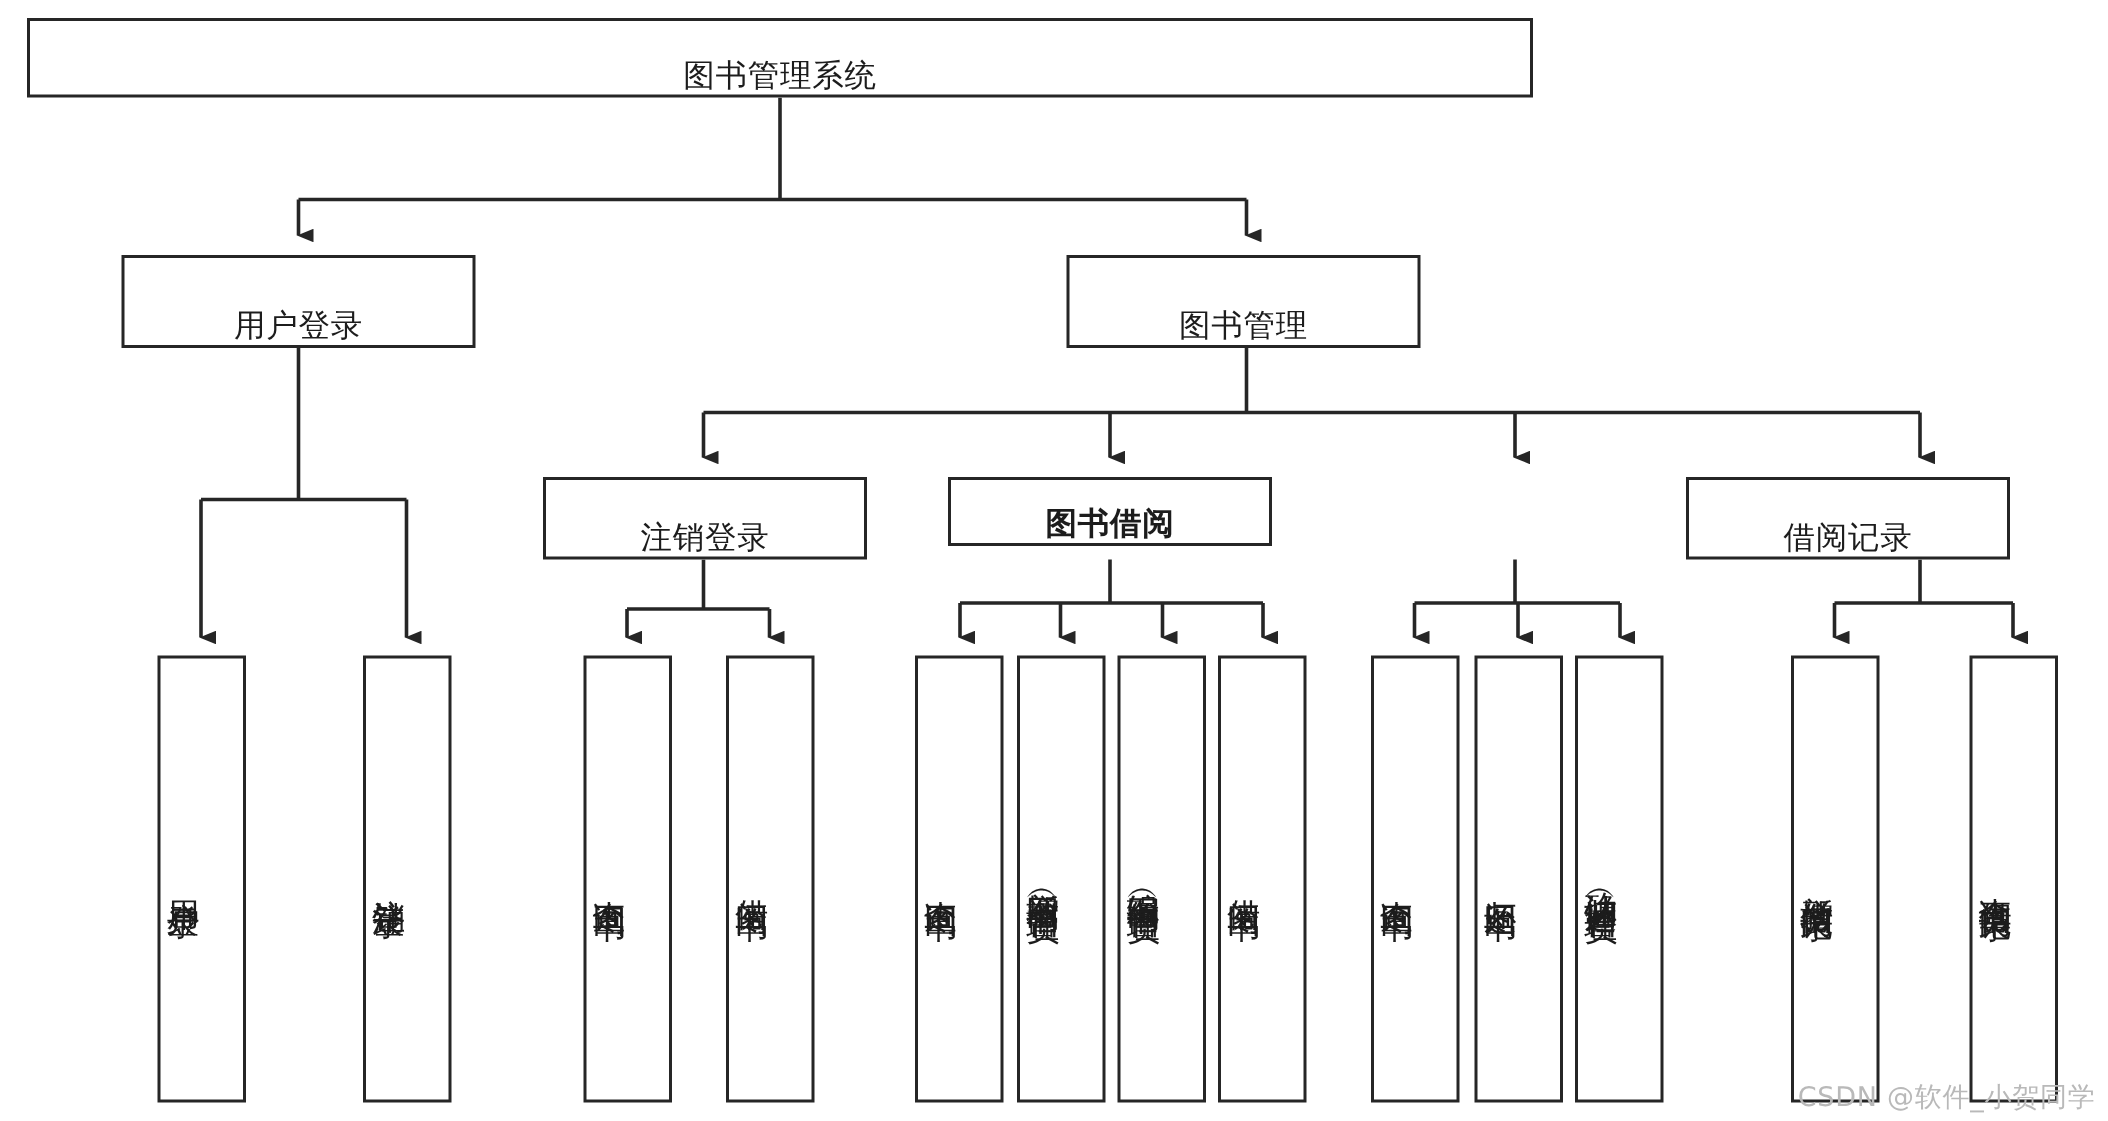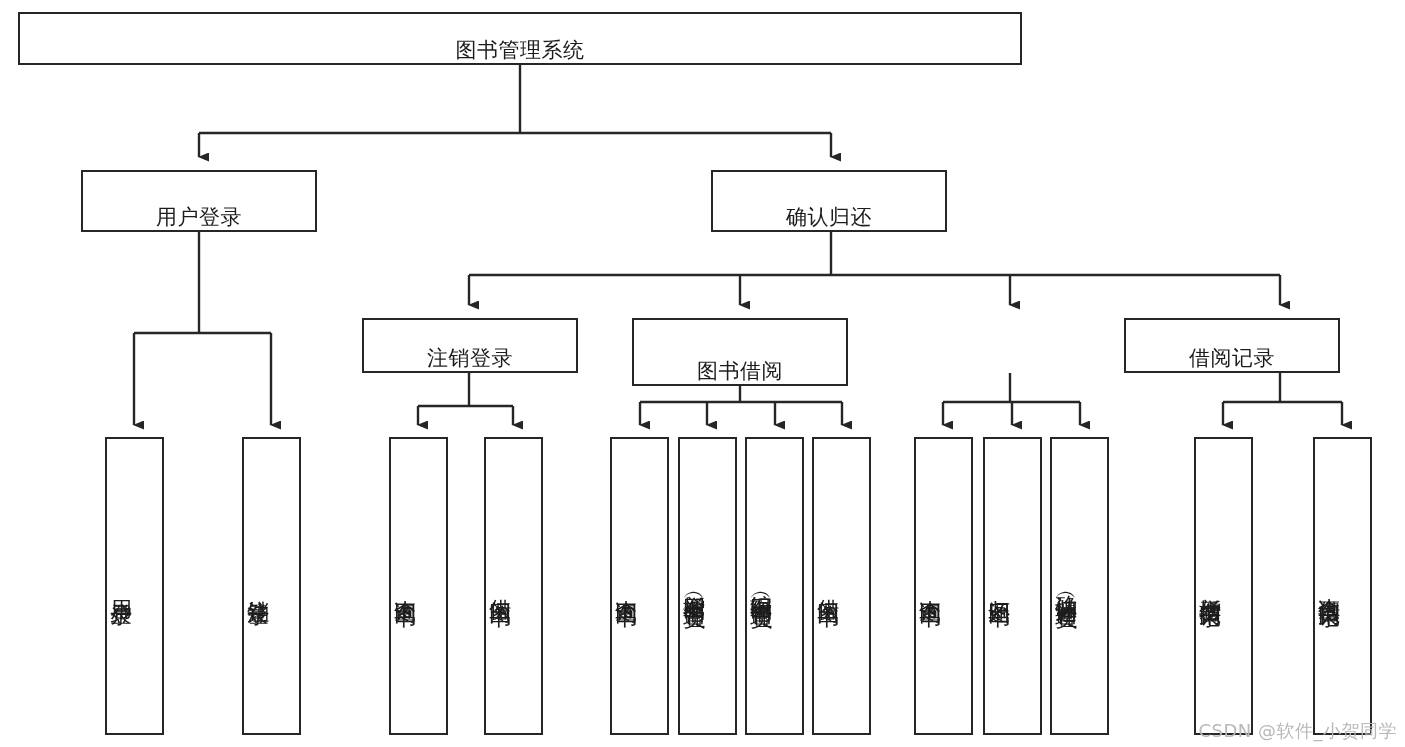--- a/index.html
+++ b/index.html
@@ -120,27 +120,27 @@
   </svg>
 
   <div class="node-box horizontal" style="left:18px; top:12px; width:1004px; height:53px;">
     <span class="node-label">图书管理系统</span>
   </div>
 
   <div class="node-box horizontal" style="left:81px; top:170px; width:236px; height:62px;">
     <span class="node-label">用户登录</span>
   </div>
   <div class="node-box horizontal" style="left:711px; top:170px; width:236px; height:62px;">
-    <span class="node-label">确认归还</span>
+    <span class="node-label">图书管理</span>
   </div>
 
   <div class="node-box horizontal" style="left:362px; top:318px; width:216px; height:55px;">
     <span class="node-label">注销登录</span>
   </div>
-  <div class="node-box horizontal" style="left:632px; top:318px; width:216px; height:68px;">
+  <div class="node-box horizontal" style="left:632px; top:318px; width:216px; height:46px;font-weight:bold;">
     <span class="node-label">图书借阅</span>
   </div>
   <div class="node-box horizontal" style="left:1124px; top:318px; width:216px; height:55px;">
     <span class="node-label">借阅记录</span>
   </div>
 
   <div class="node-box vertical" style="left:105px; top:437px; width:59px; height:298px;">
     <span class="node-label">用户登录</span>
   </div>
   <div class="node-box vertical" style="left:242px; top:437px; width:59px; height:298px;">

